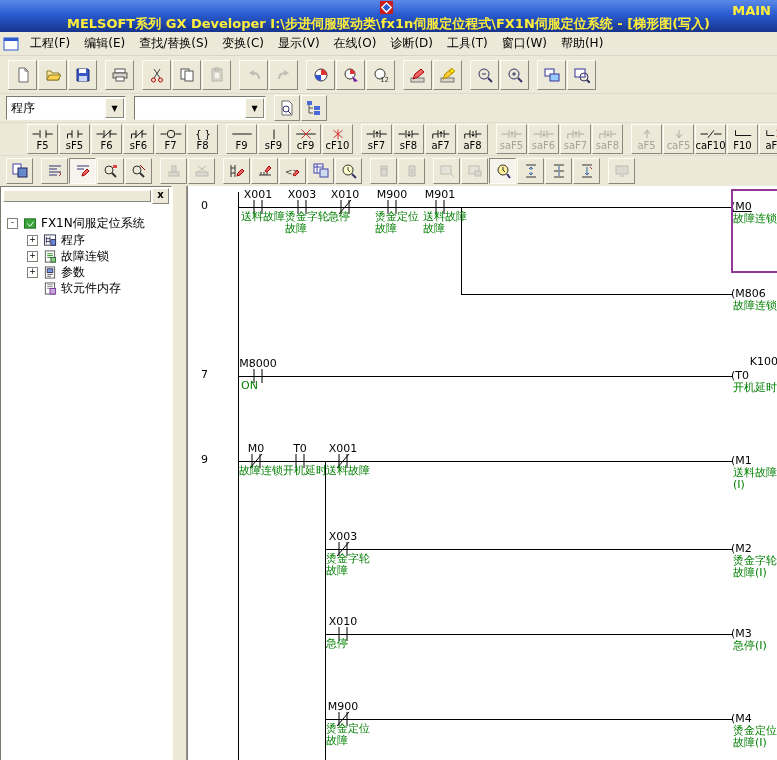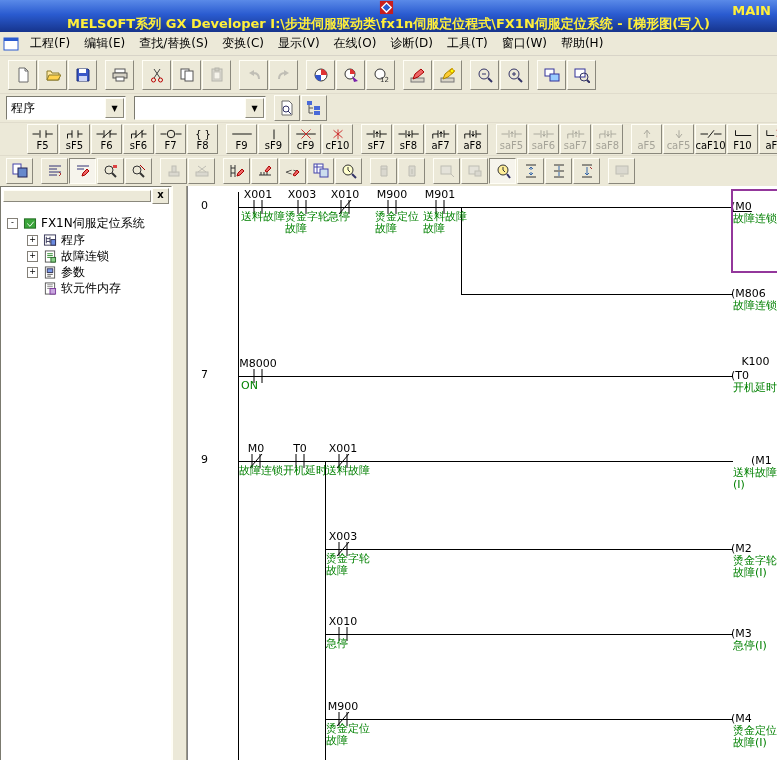--- a/index.html
+++ b/index.html
@@ -776,23 +776,23 @@
           <path d="M3 16L15 2" stroke="#000" stroke-width="1" fill="none"></path>
         </svg></div>
       <div class="dev-lbl" style="left: 131px; top: 515px;">M900</div>
       <div class="cmt" style="left: 138px; top: 537px;">烫金定位
 故障</div>
       <div class="coil-lbl" style="left: 543px; top: 14px; text-decoration: underline;">(M0</div>
       <div class="cmt" style="left: 545px; top: 27px;">故障连锁</div>
       <div class="coil-lbl" style="left: 543px; top: 101px;">(M806</div>
       <div class="cmt" style="left: 545px; top: 114px;">故障连锁</div>
       <div class="coil-lbl" style="left: 543px; top: 183px; text-align: right;">(T0</div>
-      <div class="klbl" style="left: 545px; top: 170px; text-align: center;">K100</div>
+      <div class="klbl" style="left: 545px; top: 170px;">K100</div>
       <div class="cmt" style="left: 545px; top: 196px;">开机延时</div>
-      <div class="coil-lbl" style="left: 543px; top: 268px; margin-left: 20px;">(M1</div>
+      <div class="coil-lbl" style="left: 543px; top: 268px;">(M1</div>
       <div class="cmt" style="left: 545px; top: 281px;">送料故障
 (I)</div>
       <div class="coil-lbl" style="left: 543px; top: 356px;">(M2</div>
       <div class="cmt" style="left: 545px; top: 369px;">烫金字轮
 故障(I)</div>
       <div class="coil-lbl" style="left: 543px; top: 441px;">(M3</div>
       <div class="cmt" style="left: 545px; top: 454px;">急停(I)</div>
       <div class="coil-lbl" style="left: 543px; top: 526px;">(M4</div>
       <div class="cmt" style="left: 545px; top: 539px;">烫金定位
 故障(I)</div>

